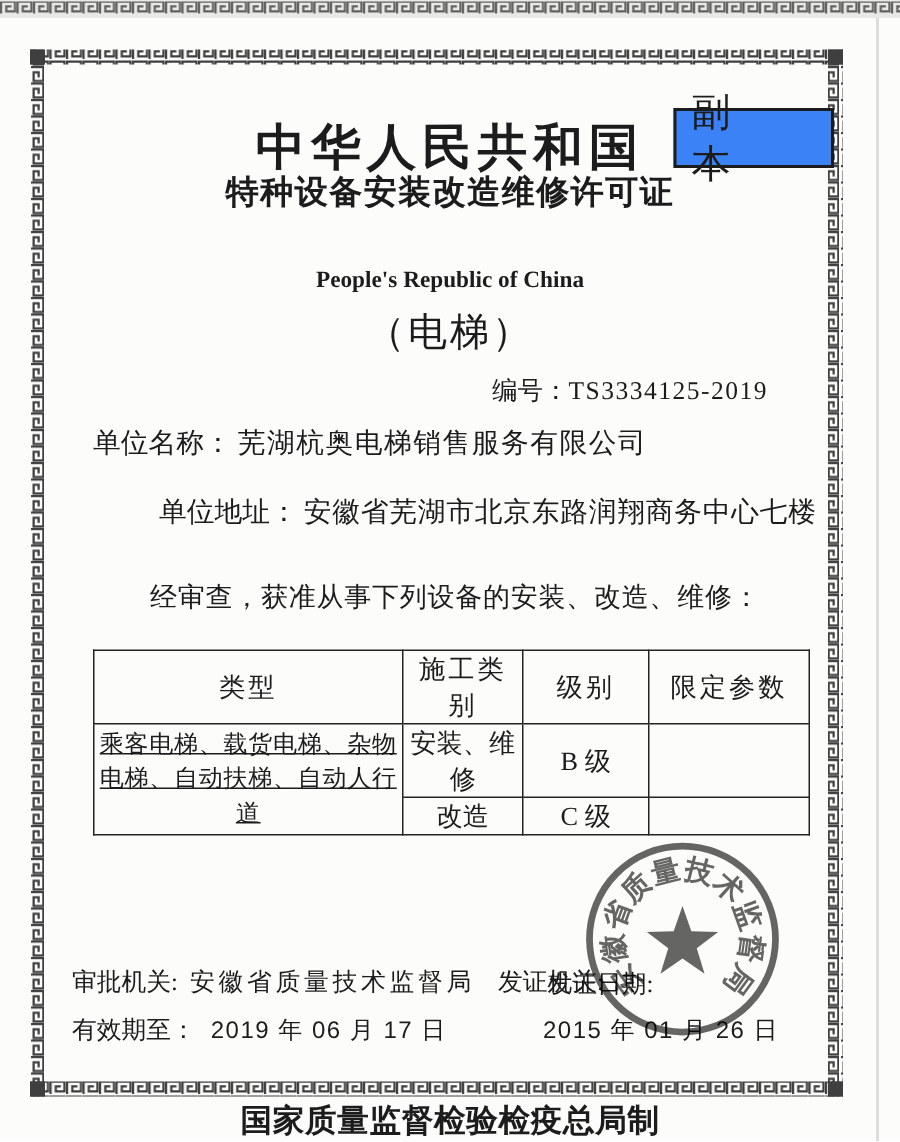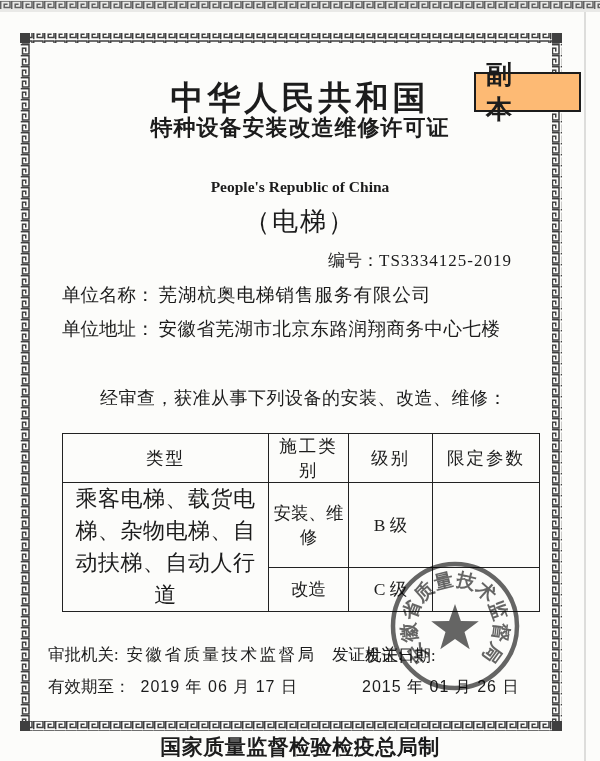--- a/index.html
+++ b/index.html
@@ -19,60 +19,60 @@
   .scan-band{position:absolute;left:0;top:0;width:600px;height:12px;background:var(--color-scan-band,#e9e9e7);}
   .scan-edge-right{position:absolute;top:12px;bottom:0;left:584px;width:2px;background:#dddddb;}
   .border-svg{position:absolute;left:0;top:0;pointer-events:none;}
   .meander-path{fill:none;stroke:var(--color-pattern,#3f3f3f);stroke-width:1.5;}
   .corner{fill:var(--color-pattern,#3f3f3f);}
 
   .abs{position:absolute;}
   .centered{left:8px;width:584px;text-align:center;}
 
   .copy-stamp{
-    left:474px;top:72px;width:93px;height:36px;
+    left:449px;top:72px;width:93px;height:36px;
     border:2.5px solid var(--color-ink,#1c1c1c);
     display:flex;align-items:center;justify-content:center;
-    font-size:26px;font-weight:bold;letter-spacing:12px;padding-left:10px;
-    background:#fdba74;
+    font-size:26px;font-weight:normal;letter-spacing:12px;padding-left:10px;
+    background:#3b82f6;
   }
   .title-cn-1{top:76px;font-size:33px;font-weight:bold;letter-spacing:4px;}
   .title-cn-2{top:113px;font-size:22px;font-weight:bold;letter-spacing:1px;}
   .title-en-1{top:155px;font-size:15.5px;font-weight:bold;}
   .title-en-2{top:178px;font-size:15.5px;font-weight:bold;}
   .subtitle{top:204px;font-size:26px;letter-spacing:2px;}
 
   .license-line{left:328px;top:249px;font-size:17px;}
   .license-no{letter-spacing:1px;}
 
   .field-line{left:62px;font-size:18.5px;white-space:nowrap;}
   .field-line .label{margin-right:4px;}
   .unit-name-line{top:282px;}
   .unit-name-line .value{letter-spacing:1px;}
-  .unit-address-line{top:316px;}
+  .unit-address-line{top:328px;margin-left:44px;}
   .unit-address-line .value{letter-spacing:0.5px;}
 
   .approval-note{left:100px;top:386px;font-size:18px;letter-spacing:0.5px;}
 
   .lic-table{
     left:62px;top:433px;width:477px;
     border-collapse:collapse;table-layout:fixed;
     font-size:17.5px;
   }
   .lic-table th,.lic-table td{
     border:1.6px solid #222;text-align:center;vertical-align:middle;
     padding:0 3px;font-weight:normal;
   }
   .lic-table th{height:33px;letter-spacing:2px;}
   .lic-table td{height:23px;}
   .col-type{width:206px;}
   .col-cat{width:80px;}
   .col-grade{width:84px;}
   .col-limit{width:107px;}
-  .cell-type{font-size:22px;line-height:1.45;letter-spacing:0.5px;}
+  .cell-type{font-size:16px;line-height:1.45;letter-spacing:0.5px;text-decoration:underline;}
 
   .approval-line{left:48px;top:644px;font-size:16.5px;white-space:nowrap;}
   .approval-line .label{margin-right:8px;}
   .approval-line .value{letter-spacing:2.5px;}
 
   .issue-overlap{left:332px;top:644px;width:120px;height:22px;font-size:16.5px;}
   .issue-overlap span{position:absolute;white-space:nowrap;}
   .ov-authority{left:0;top:0;}
   .ov-date{left:33px;top:1px;}
 

